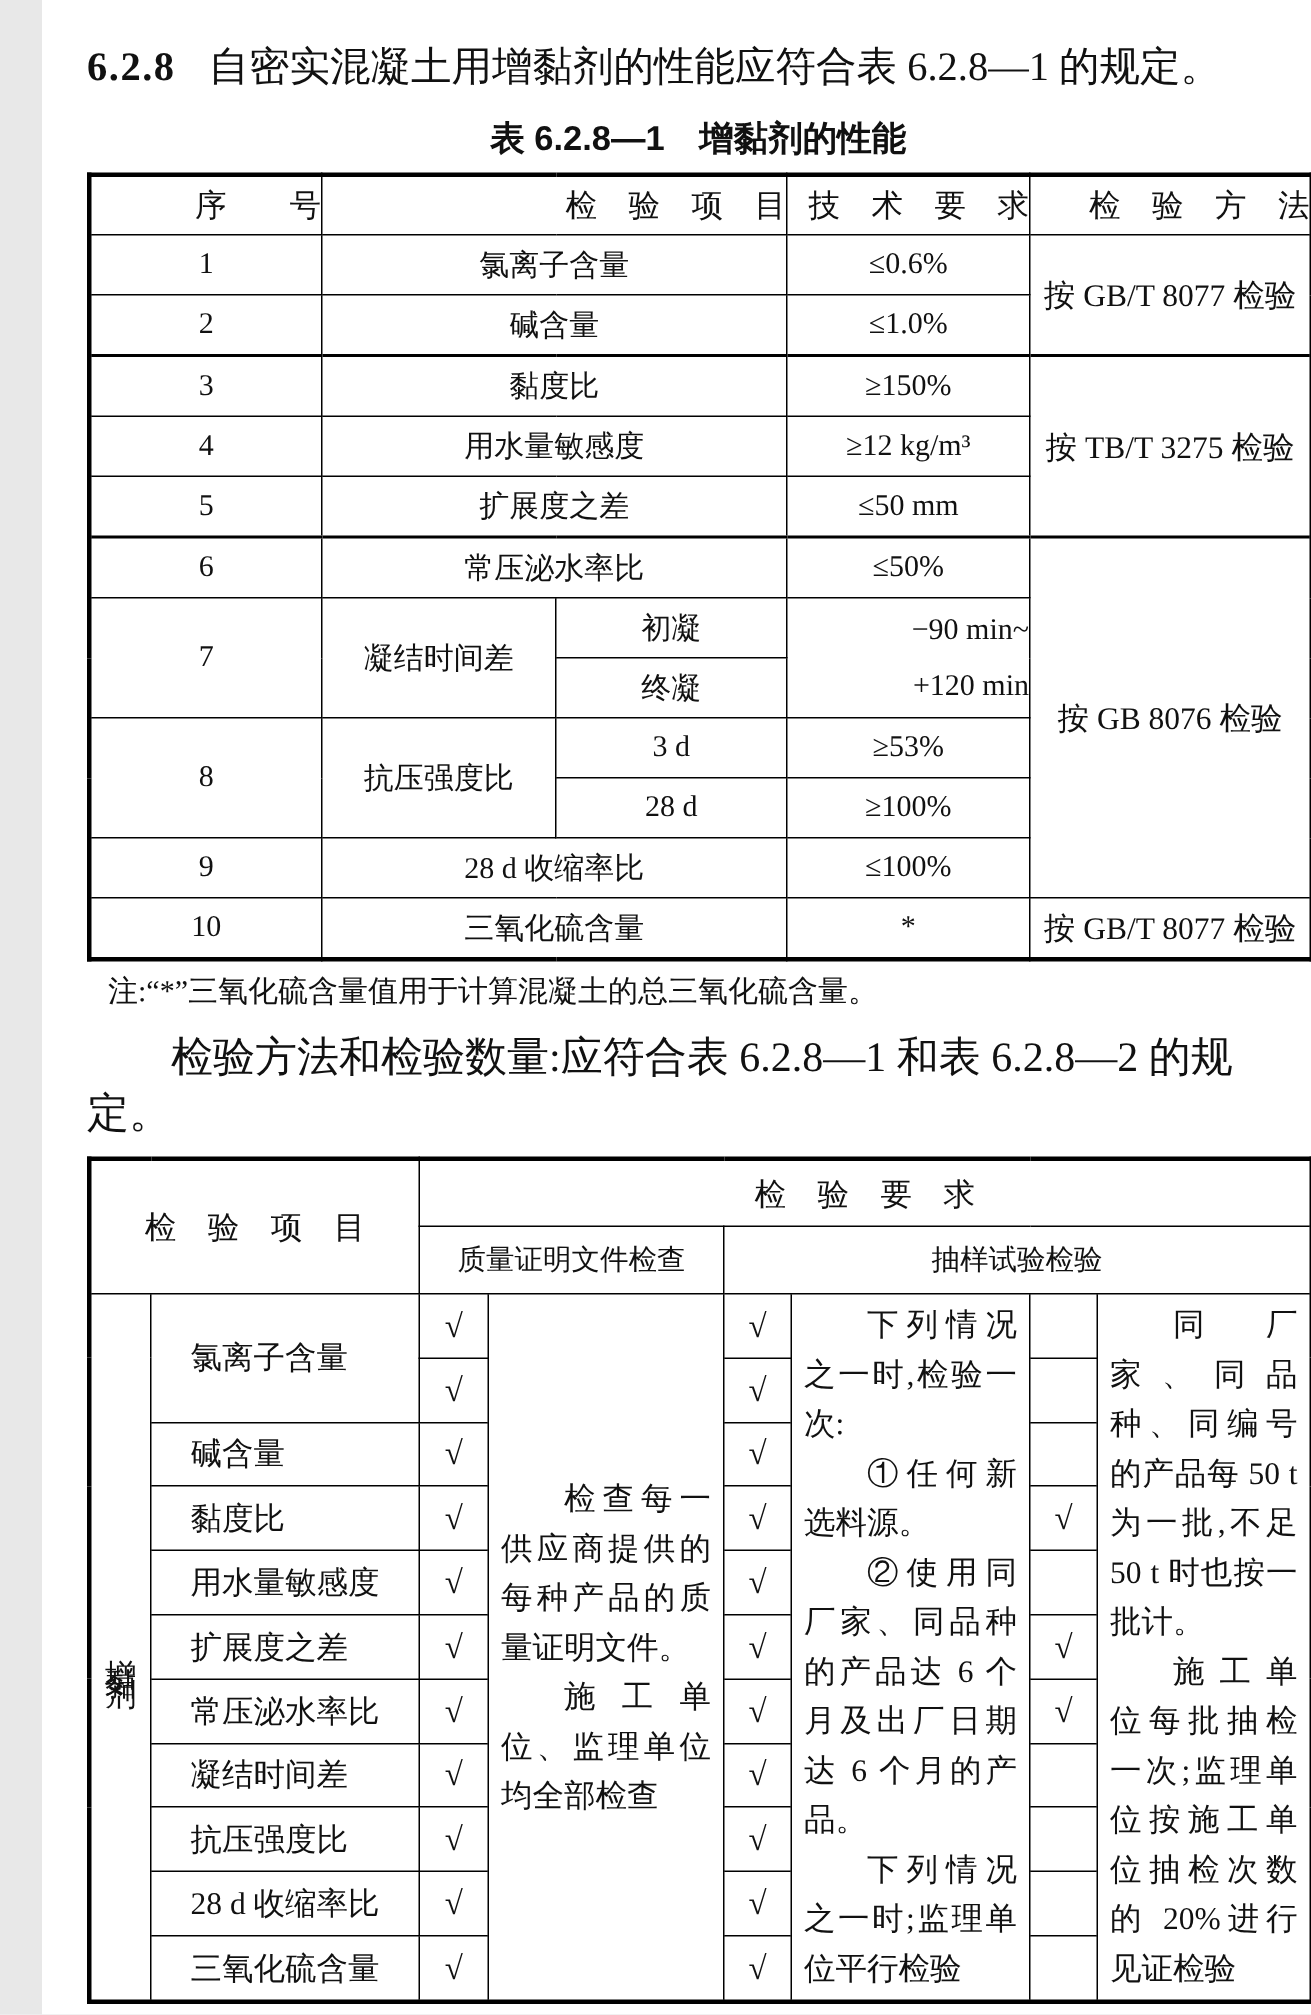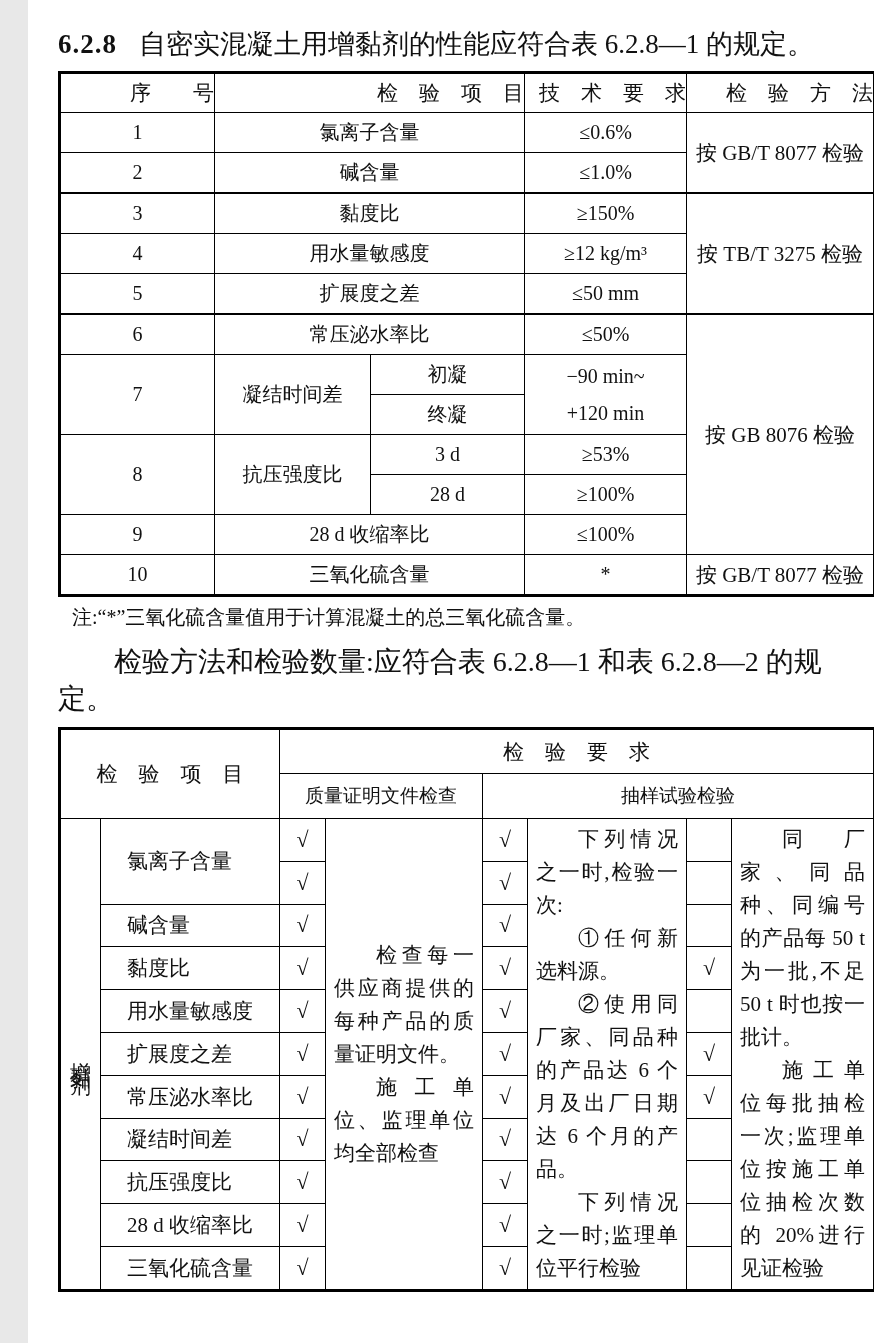--- a/index.html
+++ b/index.html
@@ -23,21 +23,21 @@
   table.t1{margin-top:8px;}
   table.t2{margin-top:10px;}
   td{
     border:1px solid #000;text-align:center;vertical-align:middle;
     font-size:20px;padding:0;overflow:hidden;
   }
   table.t1,table.t2{border:3px solid #000;}
   tr.head td{font-size:21px;height:38px;text-align:right;}
   tr.row td{height:39px;}
   tr.groupline td{border-top:2px solid #000;}
-  .pre{white-space:pre-line;line-height:37px;}
+  .pre{white-space:pre-line;line-height:37px;text-align:right;}
   .method{font-size:21px;}
   
   .t2 tr.h1 td{height:43px;font-size:21px;}
   .t2 tr.h2 td{height:44px;font-size:19px;}
   .t2 td.item{text-align:left;padding-left:26px;font-size:21px;}
   .t2 td.chk{font-size:22px;}
   .t2 td.para{text-align:justify;padding:4px 8px;font-size:21px;vertical-align:middle;}
   .t2 td.para p{margin:0;text-indent:2em;line-height:33px;}
   .vtext{
     writing-mode:vertical-rl;text-orientation:upright;
@@ -49,20 +49,21 @@
 </style>
 </head>
 <body>
 
 <div class="page">
 
   <div class="section-heading">
     <span class="num">6.2.8</span><span>自密实混凝土用增黏剂的性能应符合表 6.2.8—1 的规定。</span>
   </div>
 
+  <div class="tbl-title first">表 6.2.8—1　增黏剂的性能</div>
 
   <table class="t1">
     <colgroup>
         <col style="width:155px">
         <col style="width:156px">
         <col style="width:154px">
         <col style="width:162px">
         <col style="width:188px">
       </colgroup>
     <tbody>

